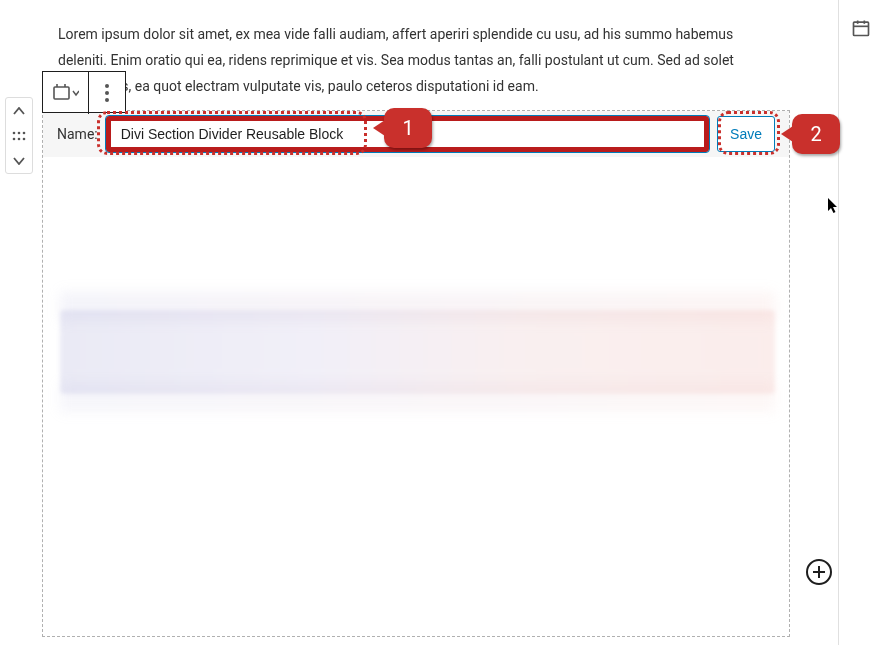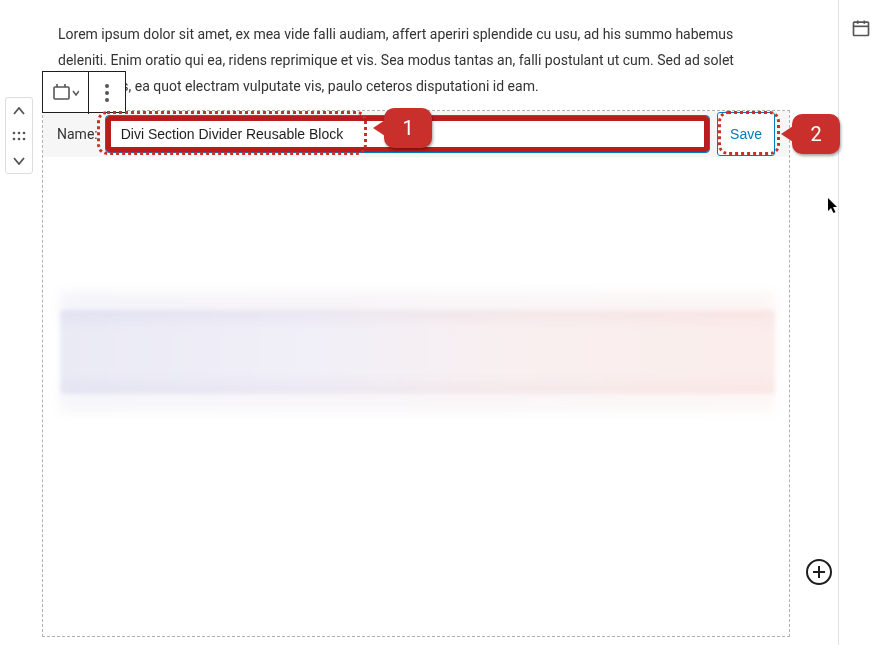--- a/index.html
+++ b/index.html
@@ -127,21 +127,21 @@
       border-radius: 3px;
       padding: 0 10px;
       font-size: 14px;
       color: #1e1e1e;
       background: #fff;
     }
     .save-btn-wrap {
       position: relative;
     }
     .save-btn {
-      height: 44px;
+      height: 36px;
       padding: 0 12px;
       border: 1px solid #007cba;
       background: #fff;
       color: #007cba;
       font-size: 14px;
       border-radius: 3px;
       cursor: pointer;
     }
     .dotted-ring {
       position: absolute;

